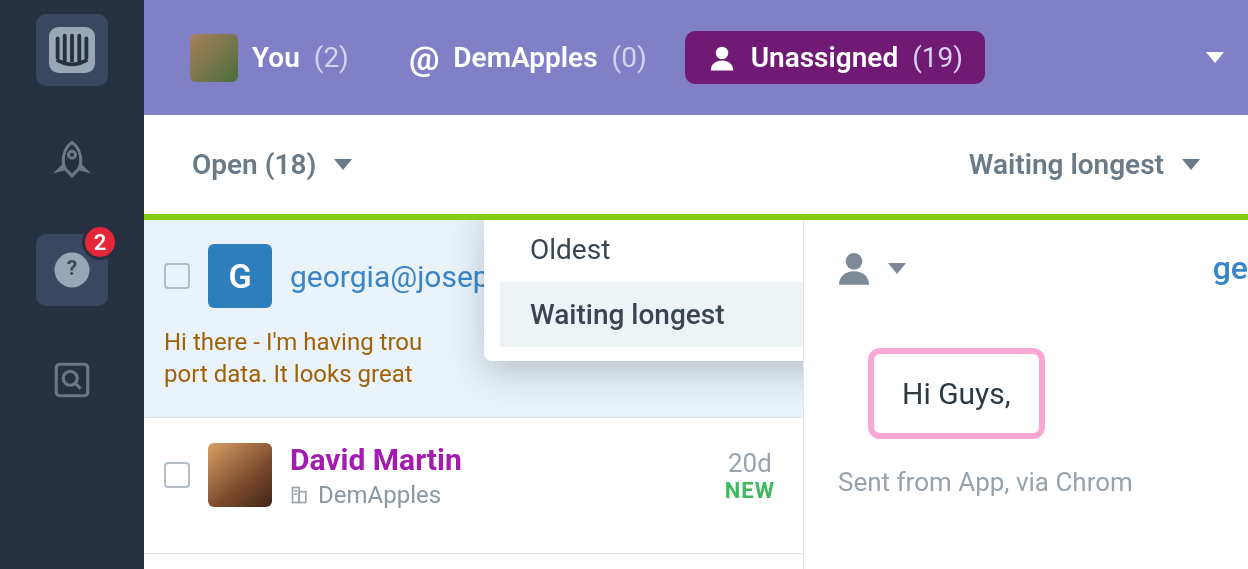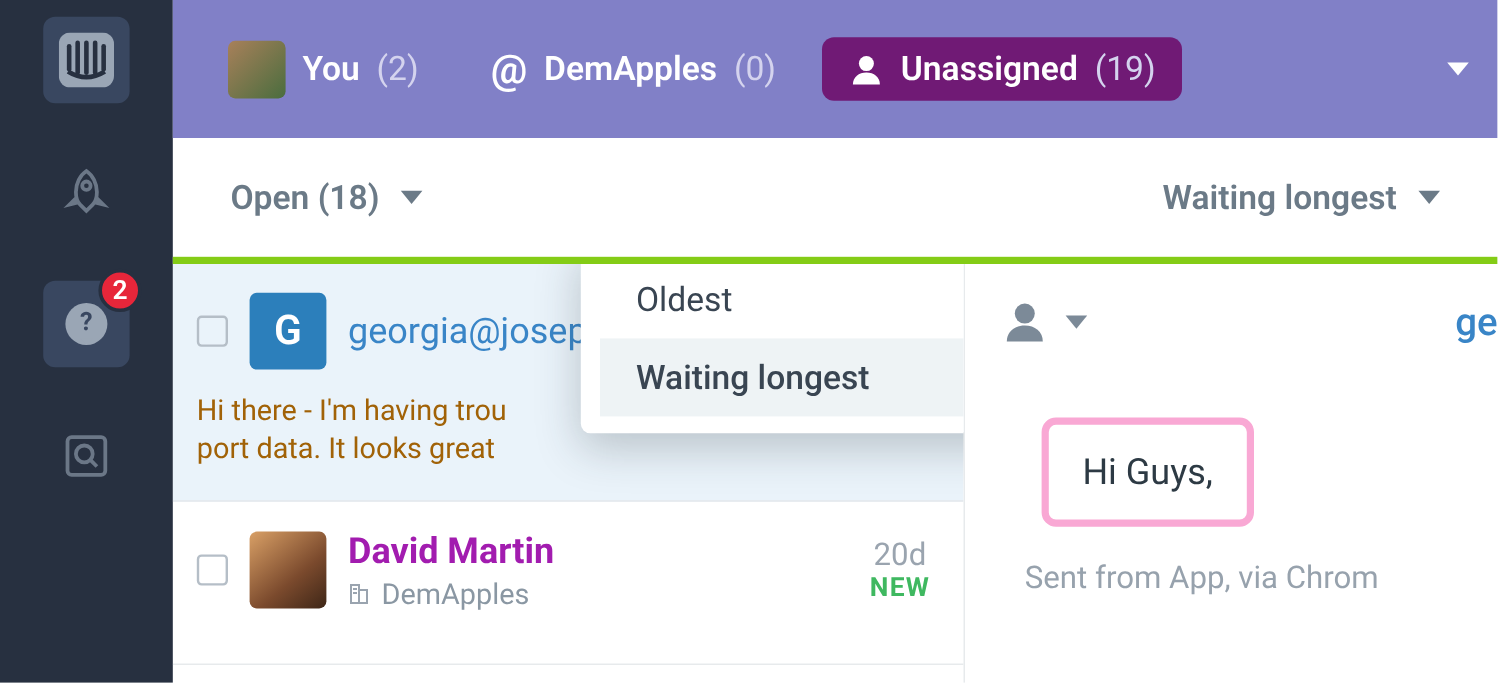--- a/index.html
+++ b/index.html
@@ -215,21 +215,21 @@
     border-radius:12px;
     padding:22px 28px;
     font-size:30px;
     color:#2d3a44;
     margin-bottom:28px;
     margin-left:34px;
   }
   .sent-meta {
     font-size:26px;
     color:#97a2ad;
-    margin-left:20px;
+    margin-left:4px;
   }
 
   .caret-down { width:0;height:0;border-left:9px solid transparent;border-right:9px solid transparent;border-top:11px solid currentColor; display:inline-block; }
 </style>
 </head>
 <body>
 
 <div class="app">
 
   <div class="rail">

